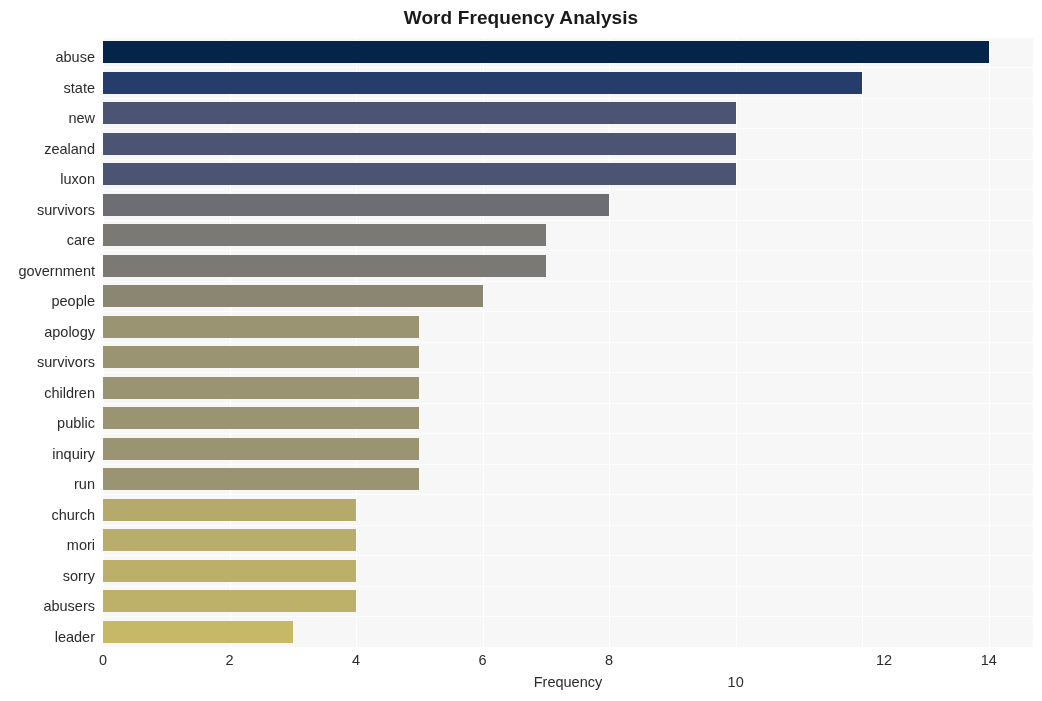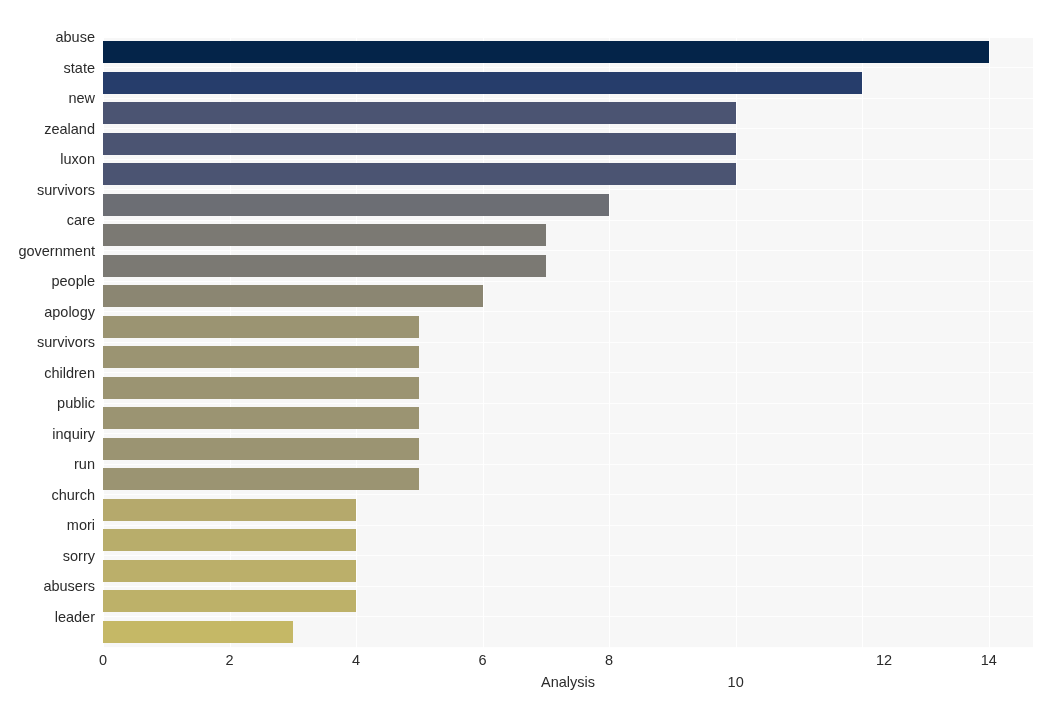--- a/index.html
+++ b/index.html
@@ -83,21 +83,21 @@
     width: 100%;
     height: 1.2px;
     background: #ffffff;
     opacity: 0.85;
   }
 
   
   .ylabels {
     position: absolute;
     left: 0;
-    top: 22px;
+    top: 42px;
     width: 95px;
     height: 610px;
   }
   .ylabel {
     position: absolute;
     right: 0;
     width: 95px;
     text-align: right;
     font-size: 14.5px;
     color: #2b2b2b;
@@ -130,20 +130,21 @@
     text-align: center;
     font-size: 14.5px;
     color: #2b2b2b;
   }
 </style>
 </head>
 <body>
 
 <div class="figure">
 
+  <div class="chart-title">Word Frequency Analysis</div>
 
   <div class="plot-area">
     <div class="gridlines" id="gridlines">
         <div class="gridline-v" style="left: 0px;"></div>
         <div class="gridline-v" style="left: 126.531px;"></div>
         <div class="gridline-v" style="left: 253.061px;"></div>
         <div class="gridline-v" style="left: 379.592px;"></div>
         <div class="gridline-v" style="left: 506.122px;"></div>
         <div class="gridline-v" style="left: 632.653px;"></div>
         <div class="gridline-v" style="left: 759.184px;"></div>
@@ -260,15 +261,15 @@
       <div class="xtick" style="left: 0px;">0</div>
       <div class="xtick" style="left: 126.531px;">2</div>
       <div class="xtick" style="left: 253.061px;">4</div>
       <div class="xtick" style="left: 379.592px;">6</div>
       <div class="xtick" style="left: 506.122px;">8</div>
       <div class="xtick" style="left: 632.653px; margin-top: 22px;">10</div>
       <div class="xtick" style="left: 759.184px; text-align: right;">12</div>
       <div class="xtick" style="left: 885.714px;">14</div>
     </div>
 
-  <div class="xaxis-title">Analysis</div>
+  <div class="xaxis-title">Frequency</div>
 
 </div>
 
 </body></html>

